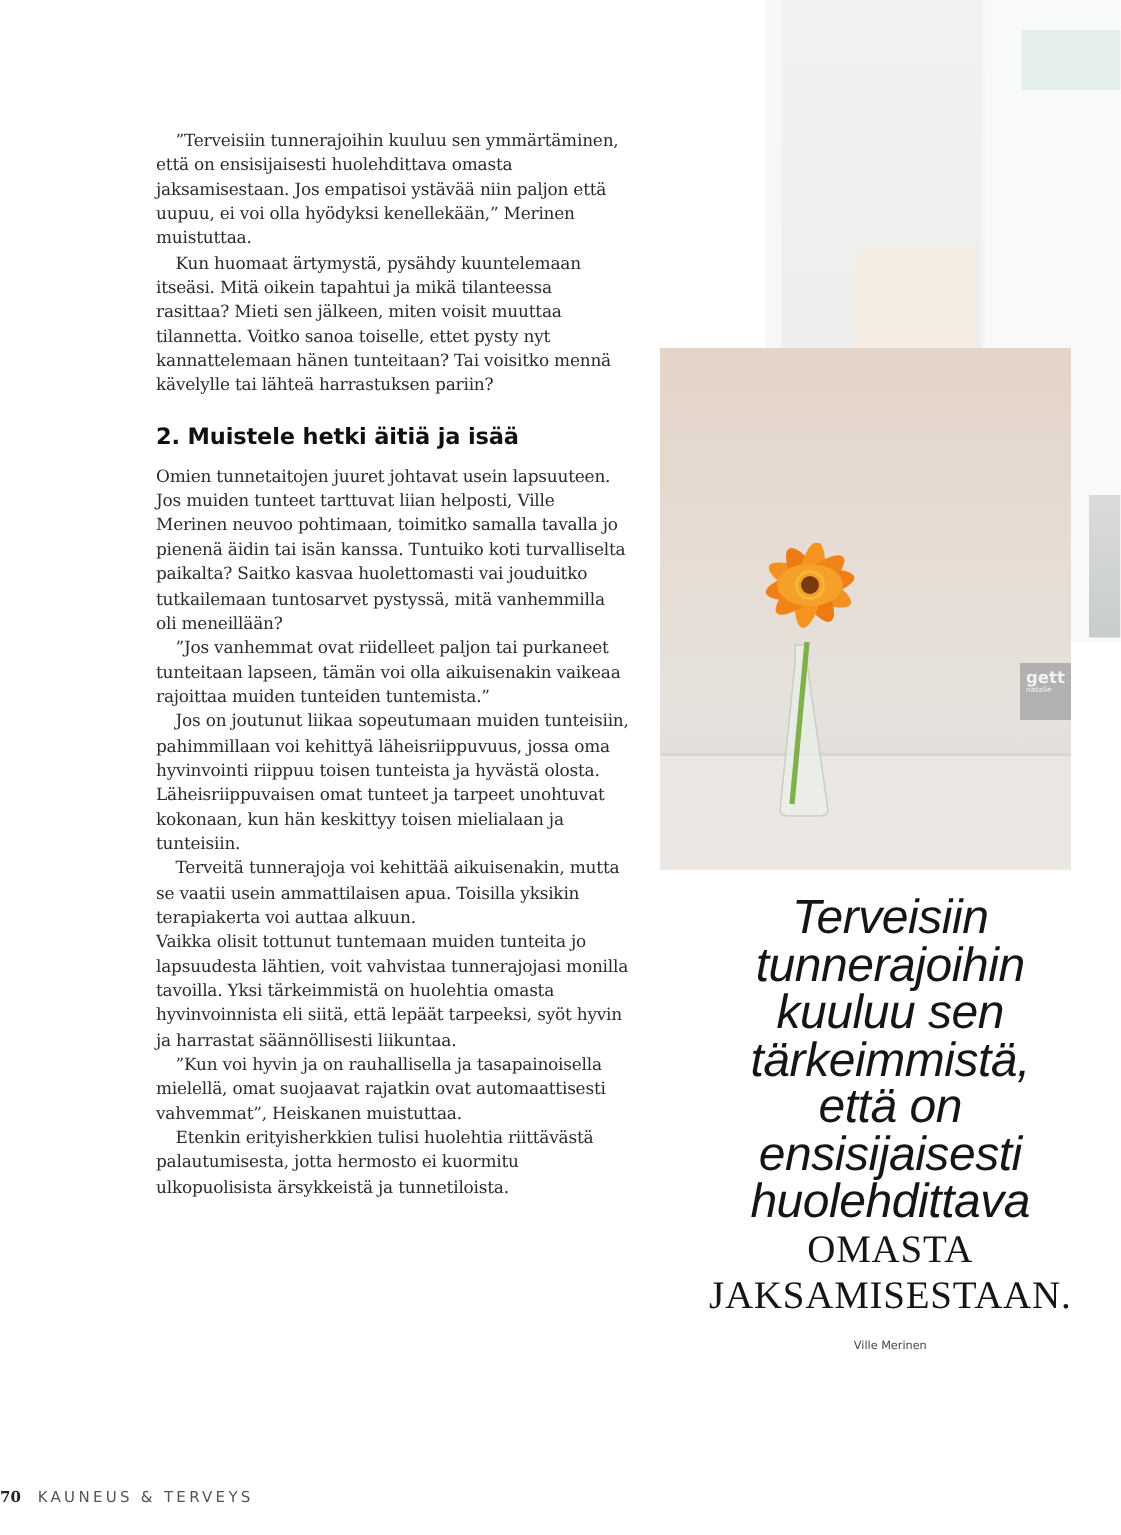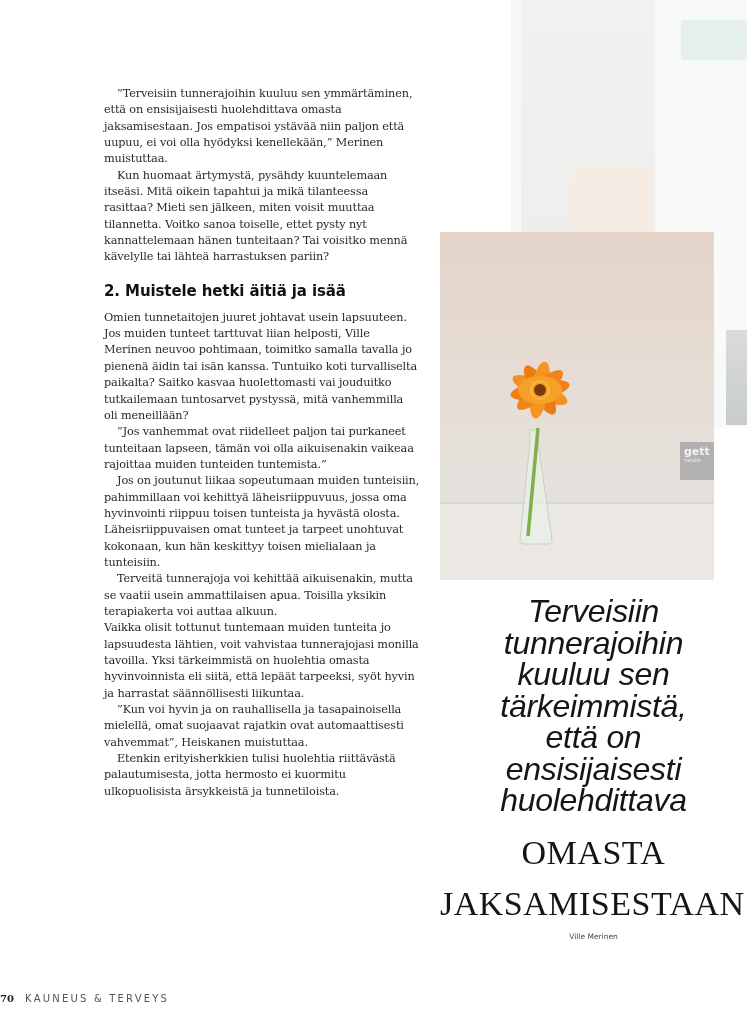--- a/index.html
+++ b/index.html
@@ -51,22 +51,22 @@
 
   .pullquote {
     position: absolute; left: 440px; top: 596px; width: 307px; text-align: center;
     color: #151515;
   }
   .pullquote .italic {
     font-family: Liberation Sans, sans-serif; font-style: italic; font-size: 32px;
     line-height: 31.5px; letter-spacing: -0.3px;
   }
   .pullquote .caps {
-    font-family: "Liberation Serif", serif; font-weight: normal; font-size: 34px;
-    line-height: 31.5px; letter-spacing: 0.5px; margin-top: 20px;
+    font-family: "Liberation Serif", serif; font-weight: normal; font-size: 26px;
+    line-height: 31.5px; letter-spacing: 0.5px;
   }
   .pullquote .author {
     font-family: "DejaVu Sans", sans-serif; font-size: 7.5px; color: #444;
     margin-top: 12px;
   }
 
   .footer {
     position: absolute; left: 0; top: 993px; font-family: "DejaVu Sans", sans-serif;
     font-size: 10px; color: #555;
   }

